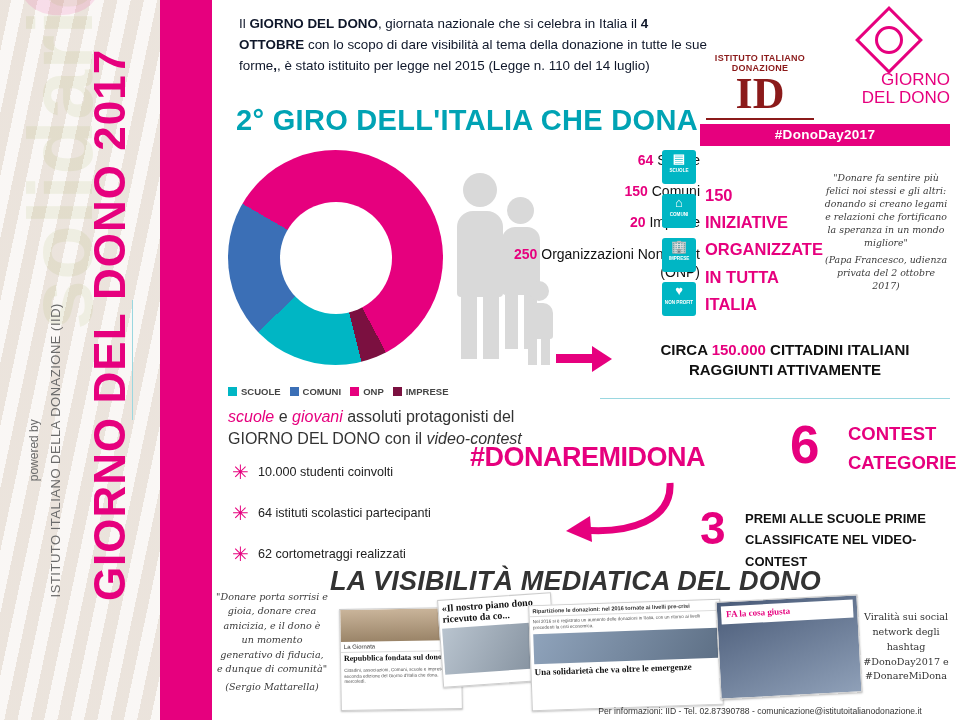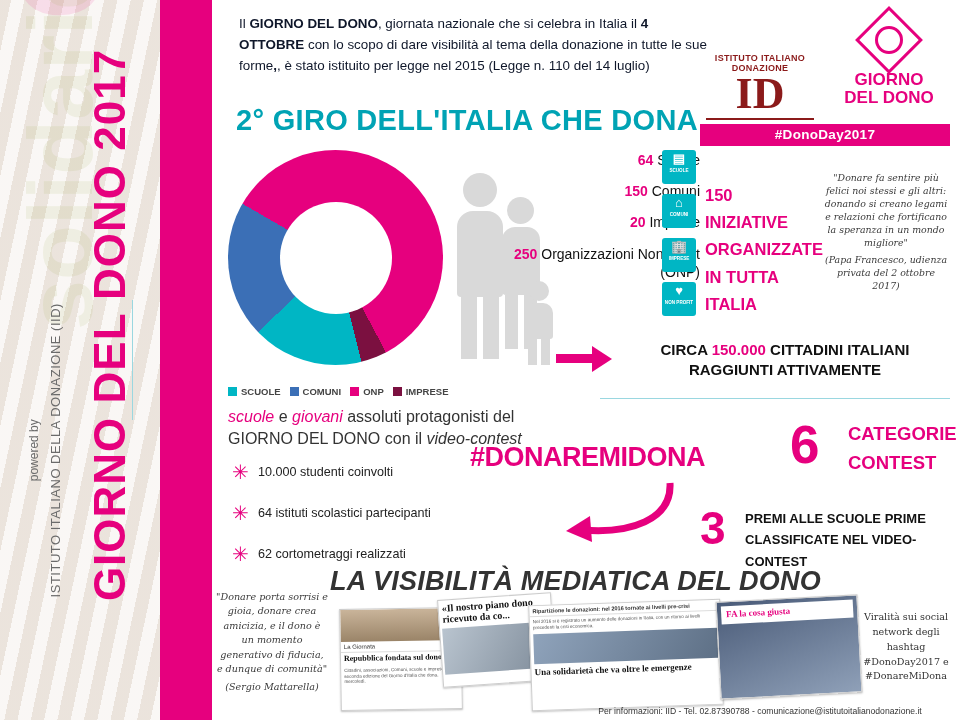--- a/index.html
+++ b/index.html
@@ -38,21 +38,21 @@
   .logo-left{position:absolute;left:0;top:0;width:120px;height:104px;text-align:center;}
   .logo-left .ring{font-size:9px;color:#8b1a1a;letter-spacing:.3px;font-weight:bold;margin-top:43px;}
   .logo-left .id{font-size:44px;font-weight:bold;color:#8b1a1a;line-height:.95;font-family:"Liberation Serif",serif;}
   .logo-left .fid{font-size:8.5px;color:#8b1a1a;font-weight:bold;letter-spacing:.4px;margin-top:4px;}
   .logo-left .hr{height:2px;background:#8b1a1a;margin:3px 6px;}
   .logo-right{position:absolute;left:128px;top:2px;width:122px;}
   .rose{width:56px;height:56px;margin:0 auto;position:relative;}
   .rose .d{position:absolute;border:3px solid #e6007e;}
   .rose .d1{left:4px;top:4px;width:42px;height:42px;transform:rotate(45deg);}
   .rose .d2{left:14px;top:14px;width:22px;height:22px;border-radius:50%;}
-  .logo-right .gd{text-align:center;font-size:17px;font-weight:bold;color:#e6007e;line-height:1.05;margin-top:3px;}
+  .logo-right .gd{text-align:right;font-size:17px;font-weight:normal;color:#e6007e;line-height:1.05;margin-top:3px;}
   .hashtag-bar{position:absolute;left:700px;top:124px;width:250px;height:22px;background:#e6007e;color:#fff;
     font-size:13.5px;font-weight:bold;text-align:center;line-height:22px;letter-spacing:.3px;}
 
   
   .donut-wrap{position:absolute;left:228px;top:150px;width:215px;height:215px;}
   .donut{width:215px;height:215px;border-radius:50%;
     background:conic-gradient(
       #e6007e 0deg 152deg,
       #7b1040 152deg 166deg,
       #00b6c4 166deg 226deg,
@@ -279,22 +279,22 @@
 
   <div class="donaremidona">#DONAREMIDONA</div>
   <div class="curve-arrow">
     <svg width="120" height="70" viewBox="0 0 120 70">
       <path d="M110 5 C112 42 70 56 22 52" stroke="#e6007e" stroke-width="7" fill="none"></path>
       <polygon points="30,38 6,53 32,64" fill="#e6007e"></polygon>
     </svg>
   </div>
   <div class="six">6</div>
   <div class="cat">
+    <div>CONTEST</div>
     <div>CATEGORIE</div>
-    <div>CONTEST</div>
   </div>
   <div class="three">3</div>
   <div class="premi">
     <div>PREMI ALLE SCUOLE PRIME</div>
     <div>CLASSIFICATE NEL VIDEO-CONTEST</div>
   </div>
 
   <div class="visib">LA VISIBILITÀ MEDIATICA DEL DONO</div>
 
   <div class="quote-mat">

